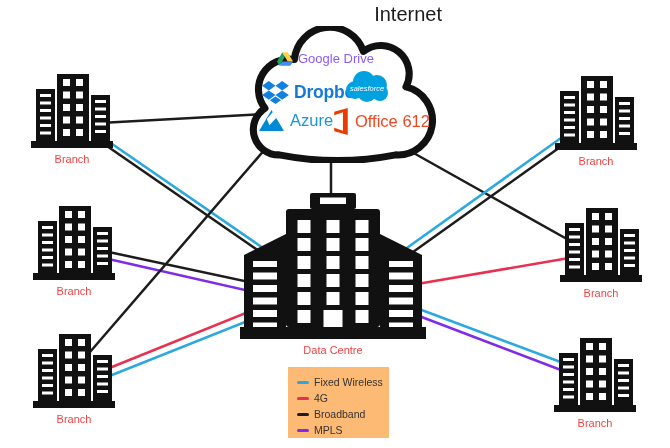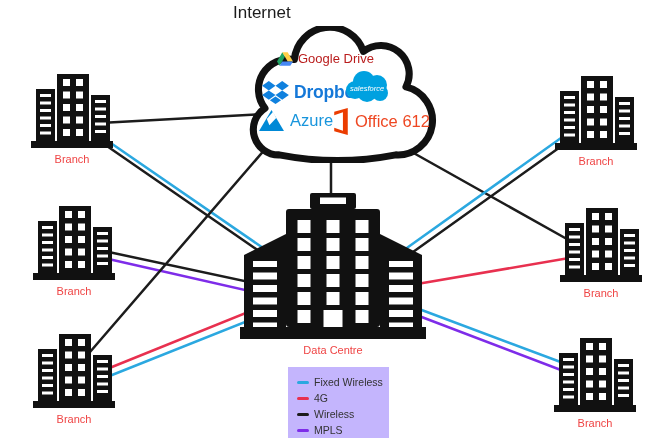--- a/index.html
+++ b/index.html
@@ -3,28 +3,28 @@
 <meta charset="utf-8">
 <style>
   html,body{margin:0;padding:0;background:#fff;}
   #canvas{position:relative;width:670px;height:448px;background:#ffffff;overflow:hidden;
           font-family:"Liberation Sans",sans-serif;}
   #links-svg{position:absolute;left:0;top:0;z-index:1;}
   .node{position:absolute;z-index:2;text-align:center;}
   .node .lbl{display:block;color:#ef4444;font-size:11px;margin-top:1px;}
   #cloud{position:absolute;left:233px;top:26px;width:209px;height:137px;z-index:3;}
   #cloud svg.cloud-shape{position:absolute;left:0;top:0;}
-  #internet-label{position:absolute;left:233px;top:3px;width:209px;text-align:left;
-                  font-size:17px;color:#1c1c1c;z-index:3;}
+  #internet-label{position:absolute;left:233px;top:3px;width:209px;text-align:right;
+                  font-size:20px;color:#1c1c1c;z-index:3;}
   .svc{position:absolute;display:flex;align-items:center;gap:5px;z-index:4;}
-  .svc-gdrive-text{color:#b91c1c;font-size:13px;}
+  .svc-gdrive-text{color:#8b5cf6;font-size:13px;}
   .svc-dropbox-text{color:#1578D8;font-size:17.5px;font-weight:bold;letter-spacing:-.2px;}
   .svc-azure-text{color:#1895DC;font-size:16.5px;}
   .svc-office-text{color:#EE4722;font-size:16.5px;}
-  #legend{position:absolute;left:288px;top:367px;width:101px;height:71px;background:#c4b5fd;
+  #legend{position:absolute;left:288px;top:367px;width:101px;height:71px;background:#fdba74;
           z-index:4;padding:7px 0 0 9px;box-sizing:border-box;}
   .legend-row{display:flex;align-items:center;gap:5px;height:16px;}
   .legend-swatch{width:12px;height:3px;border-radius:2px;flex:0 0 auto;}
   .legend-label{font-size:10.5px;color:#333;white-space:nowrap;}
   #dc{width:188px;left:239px;top:187px;}
 </style>
 </head>
 <body>
 
 <div id="canvas">
@@ -155,21 +155,21 @@
     <div class="legend-row">
       <span class="legend-swatch" style="background-color: rgb(43, 168, 224);"></span>
       <span class="legend-label">Fixed Wireless</span>
     </div>
     <div class="legend-row">
       <span class="legend-swatch" style="background-color: rgb(232, 48, 79);"></span>
       <span class="legend-label">4G</span>
     </div>
     <div class="legend-row">
       <span class="legend-swatch" style="background-color: rgb(28, 28, 28);"></span>
-      <span class="legend-label">Wireless</span>
+      <span class="legend-label">Broadband</span>
     </div>
     <div class="legend-row">
       <span class="legend-swatch" style="background-color: rgb(126, 44, 233);"></span>
       <span class="legend-label">MPLS</span>
     </div>
   </div>
 
 <div class="node branch" style="width: 108px; left: 18px; top: 74px;">
       <svg width="82" height="74" viewBox="0 0 82 74">
         <g fill="#111111">

